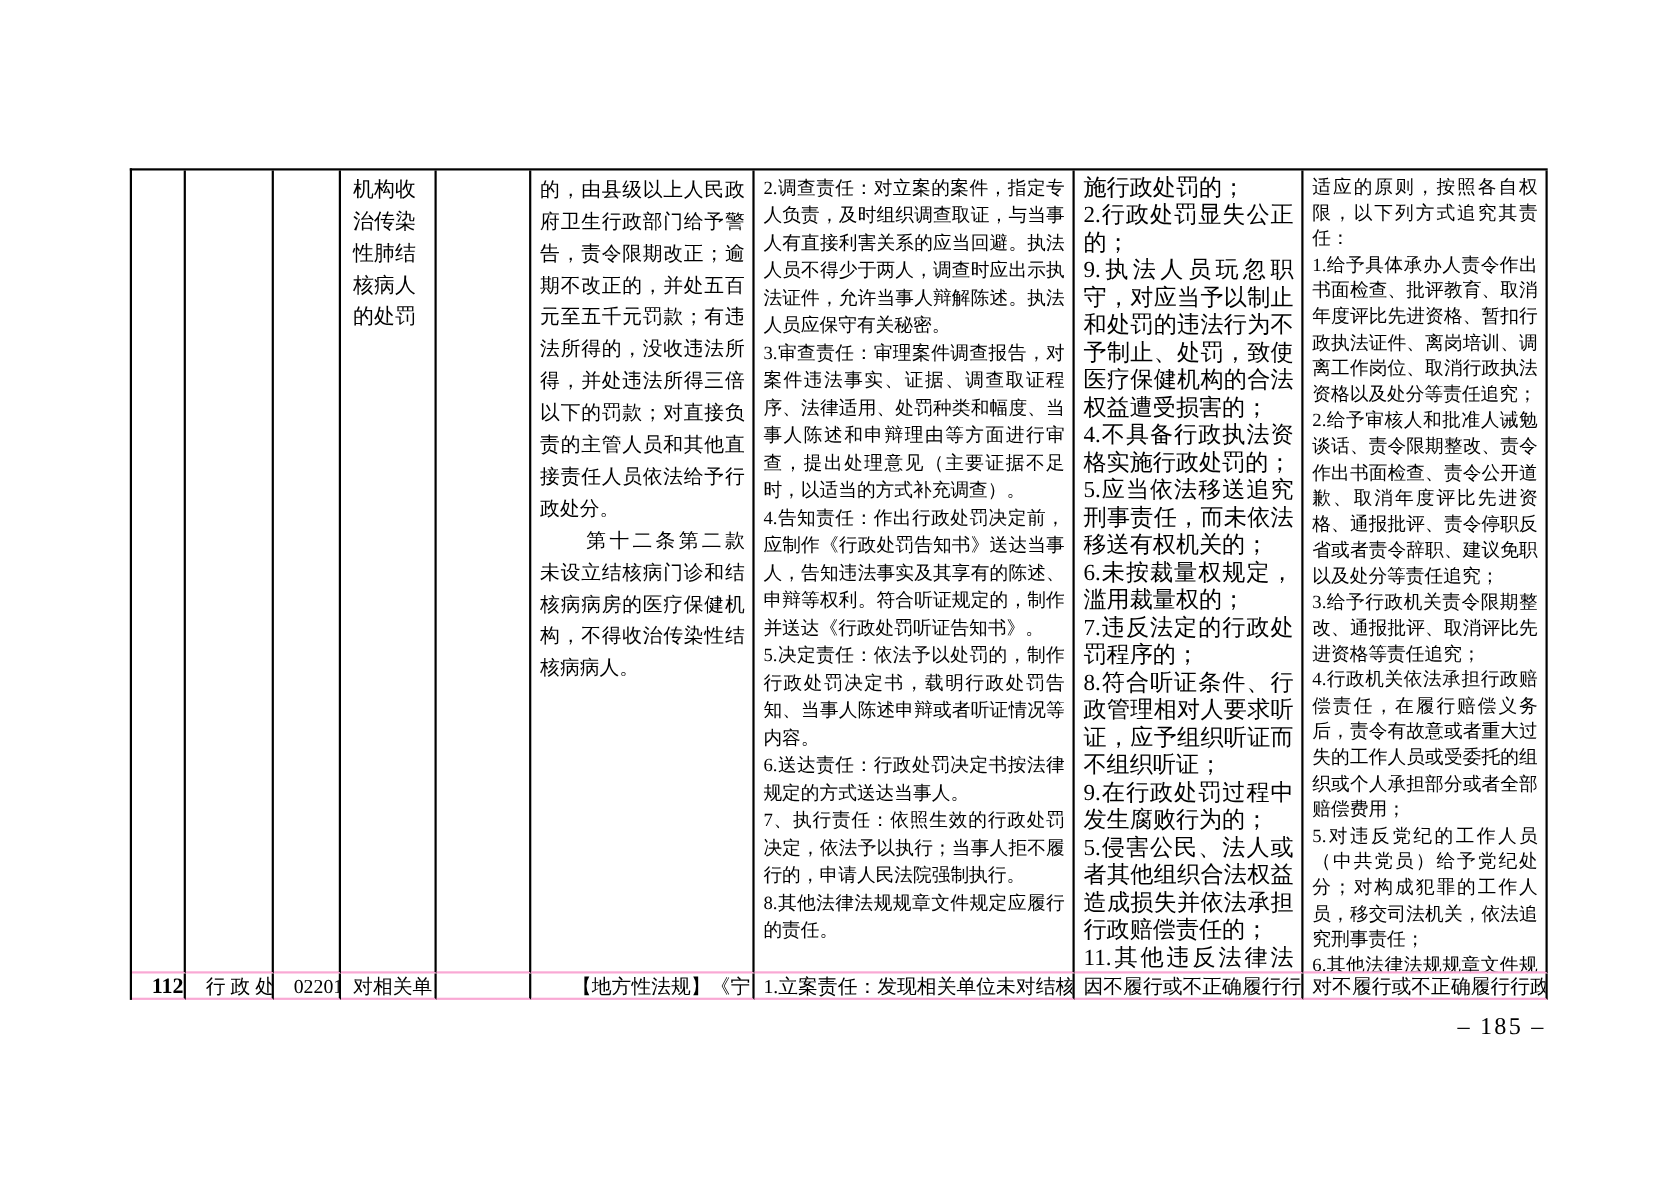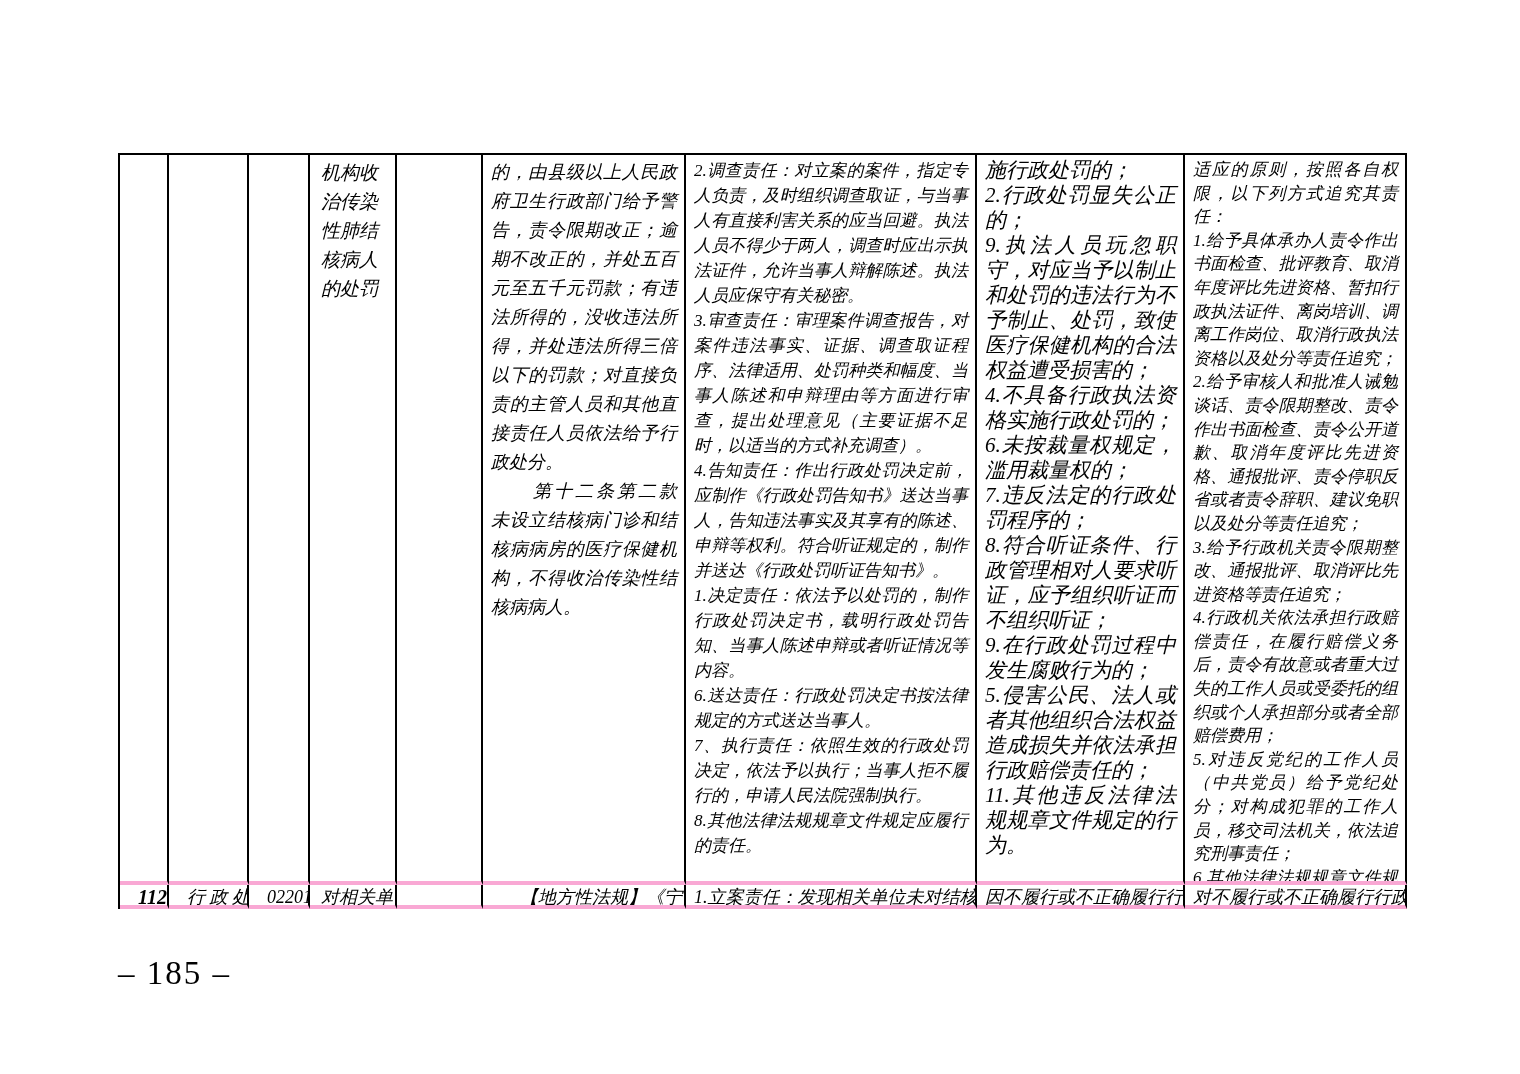--- a/index.html
+++ b/index.html
@@ -23,28 +23,27 @@
     border-top: 2px solid #000;
     border-left: 2px solid #000;
     display: grid;
     grid-template-columns: 49px 80px 61px 87px 86px 203px 291px 208px 222px;
     grid-template-rows: 730px 24px;
     background: #fff;
   }
   .cell {
     box-sizing: border-box;
     border-right: 2px solid #000;
-    border-bottom: 4px solid #f9a8d4;
+    border-bottom: 2px solid #f9a8d4;
     overflow: hidden;
     padding: 3px 7px 0 8px;
     font-size: 17.5px;
     line-height: 25px;
     text-align: justify;
     text-justify: inter-character;
-    font-style: italic;
   }
   .cell .para { margin: 0; }
   
   .c-name {
     font-size: 19px;
     line-height: 29px;
     padding-left: 11px;
     padding-right: 4px;
     text-align: left;
   }
@@ -58,24 +57,24 @@
     line-height: 21px;
     padding-top: 2px;
     white-space: nowrap;
   }
   .r2.center { text-align: right; padding-left: 18px; padding-right: 2px; }
   .r2.seq { font-weight: bold; font-size: 20px; }
   .r2.name { text-align: left; padding-left: 11px; }
   .page-footer {
     position: absolute;
     left: 118px;
-    top: 958px;
+    top: 918px;
     width: 1287px;
-    text-align: left;
-    font-size: 33px;
+    text-align: right;
+    font-size: 22px;
     line-height: 30px;
     letter-spacing: 2px;
   }
 </style>
 </head>
 <body>
 
 <div class="doc-table">
 
   <div class="cell"></div>
@@ -84,30 +83,31 @@
   <div class="cell c-name">机构收治传染性肺结核病人的处罚</div>
   <div class="cell"></div>
   <div class="cell c-basis">
       <p class="para">的，由县级以上人民政府卫生行政部门给予警告，责令限期改正；逾期不改正的，并处五百元至五千元罚款；有违法所得的，没收违法所得，并处违法所得三倍以下的罚款；对直接负责的主管人员和其他直接责任人员依法给予行政处分。</p>
       <p class="para">　　第十二条第二款　未设立结核病门诊和结核病病房的医疗保健机构，不得收治传染性结核病病人。</p>
     </div>
   <div class="cell c-duty">
       <p class="para">2.调查责任：对立案的案件，指定专人负责，及时组织调查取证，与当事人有直接利害关系的应当回避。执法人员不得少于两人，调查时应出示执法证件，允许当事人辩解陈述。执法人员应保守有关秘密。</p>
       <p class="para">3.审查责任：审理案件调查报告，对案件违法事实、证据、调查取证程序、法律适用、处罚种类和幅度、当事人陈述和申辩理由等方面进行审查，提出处理意见（主要证据不足时，以适当的方式补充调查）。</p>
       <p class="para">4.告知责任：作出行政处罚决定前，应制作《行政处罚告知书》送达当事人，告知违法事实及其享有的陈述、申辩等权利。符合听证规定的，制作并送达《行政处罚听证告知书》。</p>
-      <p class="para">1.决定责任：依法予以处罚的，制作行政处罚决定书，载明行政处罚告知、当事人陈述申辩或者听证情况等内容。</p>
+      <p class="para">5.决定责任：依法予以处罚的，制作行政处罚决定书，载明行政处罚告知、当事人陈述申辩或者听证情况等内容。</p>
       <p class="para">6.送达责任：行政处罚决定书按法律规定的方式送达当事人。</p>
       <p class="para">7、执行责任：依照生效的行政处罚决定，依法予以执行；当事人拒不履行的，申请人民法院强制执行。</p>
       <p class="para">8.其他法律法规规章文件规定应履行的责任。</p>
     </div>
   <div class="cell c-acct">
       <p class="para">施行政处罚的；</p>
       <p class="para">2.行政处罚显失公正的；</p>
       <p class="para">9.执法人员玩忽职守，对应当予以制止和处罚的违法行为不予制止、处罚，致使医疗保健机构的合法权益遭受损害的；</p>
       <p class="para">4.不具备行政执法资格实施行政处罚的；</p>
+      <p class="para">5.应当依法移送追究刑事责任，而未依法移送有权机关的；</p>
       <p class="para">6.未按裁量权规定，滥用裁量权的；</p>
       <p class="para">7.违反法定的行政处罚程序的；</p>
       <p class="para">8.符合听证条件、行政管理相对人要求听证，应予组织听证而不组织听证；</p>
       <p class="para">9.在行政处罚过程中发生腐败行为的；</p>
       <p class="para">5.侵害公民、法人或者其他组织合法权益造成损失并依法承担行政赔偿责任的；</p>
       <p class="para">11.其他违反法律法规规章文件规定的行为。</p>
     </div>
   <div class="cell c-purs">
       <p class="para">适应的原则，按照各自权限，以下列方式追究其责任：</p>
       <p class="para">1.给予具体承办人责令作出书面检查、批评教育、取消年度评比先进资格、暂扣行政执法证件、离岗培训、调离工作岗位、取消行政执法资格以及处分等责任追究；</p>

